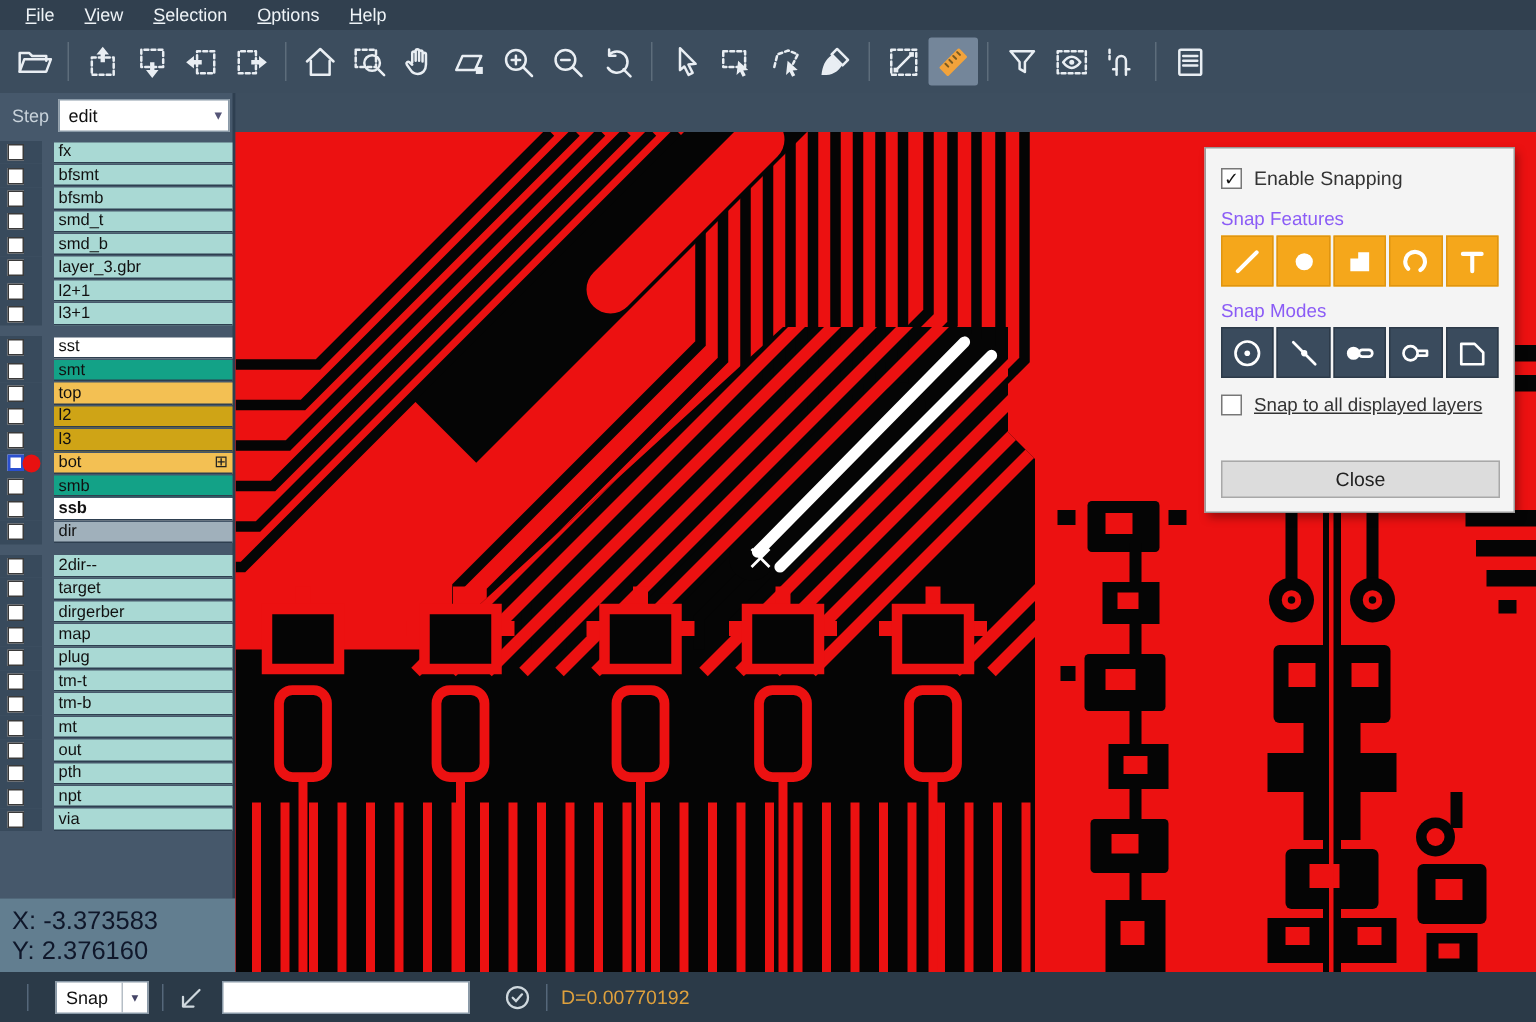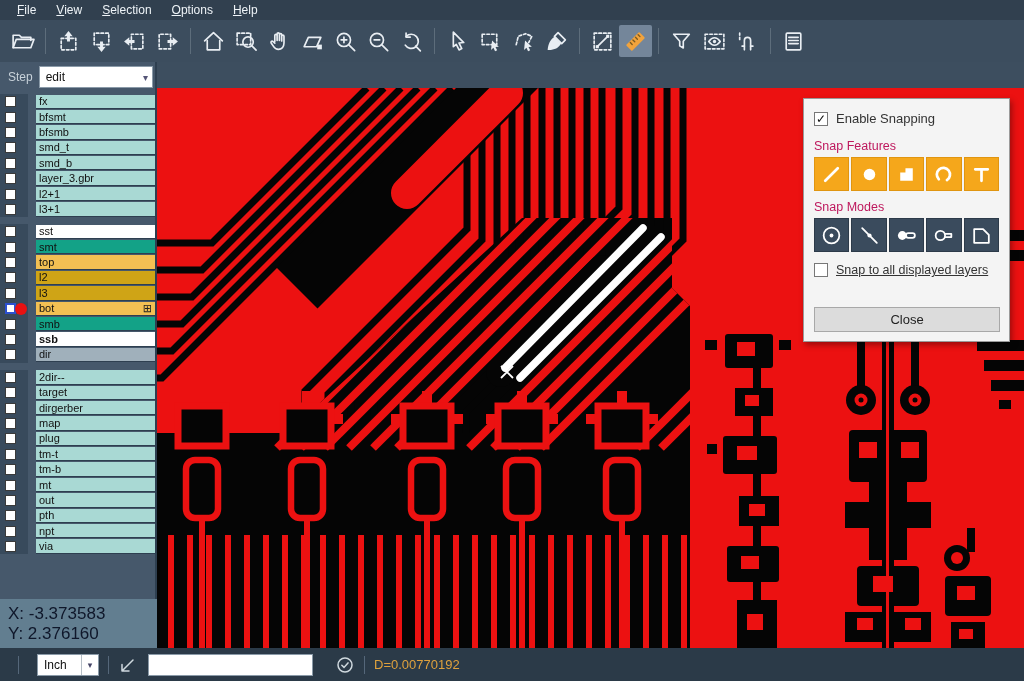--- a/index.html
+++ b/index.html
@@ -62,21 +62,21 @@
   #snapdlg{position:absolute;left:803px;top:98px;width:207px;height:244px;background:#f4f4f4;
     border:1px solid #9a9a9a;box-shadow:2px 3px 6px rgba(0,0,0,.35);}
   #snapdlg .titlebar{position:relative;height:28px;border-bottom:1px solid #ddd;display:flex;align-items:center;}
   #snapdlg .title{font-size:13px;color:#222;margin-left:10px;}
   #dlgclose{position:absolute;right:5px;top:5px;width:21px;height:18px;background:#ce5050;color:#fff;
     font-size:11px;display:flex;align-items:center;justify-content:center;line-height:1;}
   .dlgrow{display:flex;align-items:center;margin:0 10px;}
   .dcb{width:14px;height:14px;background:#fff;border:1px solid #777;font-size:12px;line-height:13px;
     text-align:center;color:#111;flex:0 0 auto;}
   .dcb-label{font-size:13px;color:#333;margin-left:8px;}
-  .dlg-sec{font-size:12.5px;color:#be185d;margin:0 10px;}
+  .dlg-sec{font-size:12.5px;color:#8b5cf6;margin:0 10px;}
   .btnrow{display:flex;gap:2px;margin:4px 10px 0 10px;}
   .fbtn{width:37px;height:34px;background:#f5a71b;border:1px solid #e09510;display:flex;align-items:center;justify-content:center;}
   .mbtn{width:37px;height:34px;background:#3a4b5d;border:1px solid #2c3a49;display:flex;align-items:center;justify-content:center;}
   .fbtn svg,.mbtn svg{width:23px;height:23px;}
   .g-ico{stroke:#fff;stroke-width:1.7;fill:none;stroke-linejoin:round;stroke-linecap:round;}
   #dlg-closebtn{position:absolute;left:10px;bottom:9px;width:186px;height:25px;background:#dcdcdc;
     border:1px solid #a8a8a8;font-size:13px;color:#222;display:flex;align-items:center;justify-content:center;}
 </style>
 </head>
 <body>
@@ -745,21 +745,21 @@
     <div class="dlgrow" style="margin-top:11px;">
       <span class="dcb" id="cb-alllayers"></span>
       <span class="dcb-label" style="font-size:12.5px;text-decoration:underline;">Snap to all displayed layers</span>
     </div>
     <div id="dlg-closebtn">Close</div>
   </div>
 
   <div id="bottombar">
     <div class="bsep" style="margin-left:18px;"></div>
     <div id="unitselect">
-      <span class="utext">Inch</span>
+      <span class="utext">Snap</span>
       <span class="chevbox">▾</span>
     </div>
     <div class="bsep"></div>
     <span class="bicon">
       <svg viewBox="0 0 20 20">
           <path d="M4 16L15 5M4 16V9.5M4 16h7" stroke="#cfd8de" stroke-width="1.5" fill="none" stroke-linecap="round"></path>
         </svg>
     </span>
     <input id="cmdinput" type="text" style="margin-left: 10px;" value="">
     <span class="bicon" style="margin-left:22px;">

